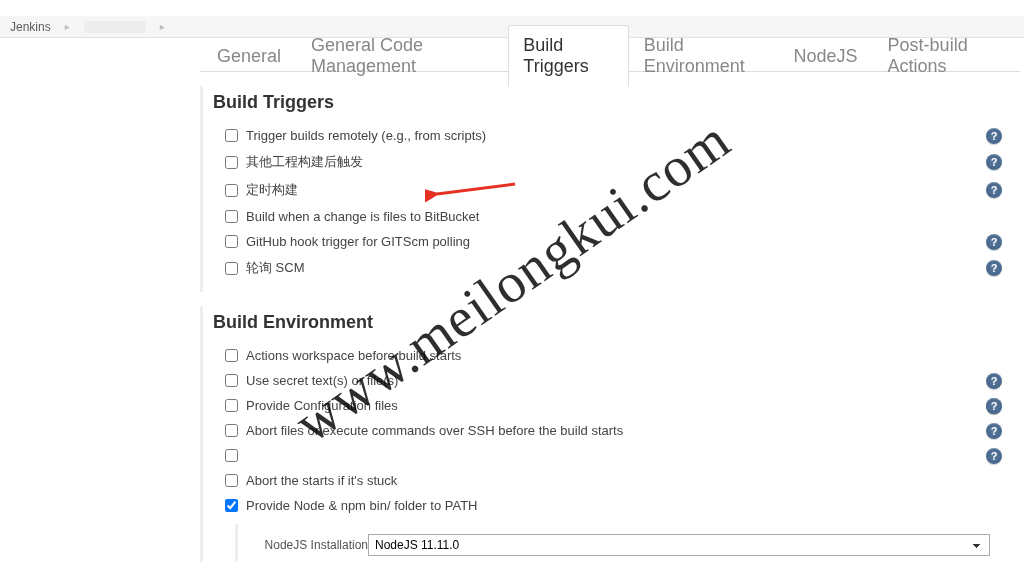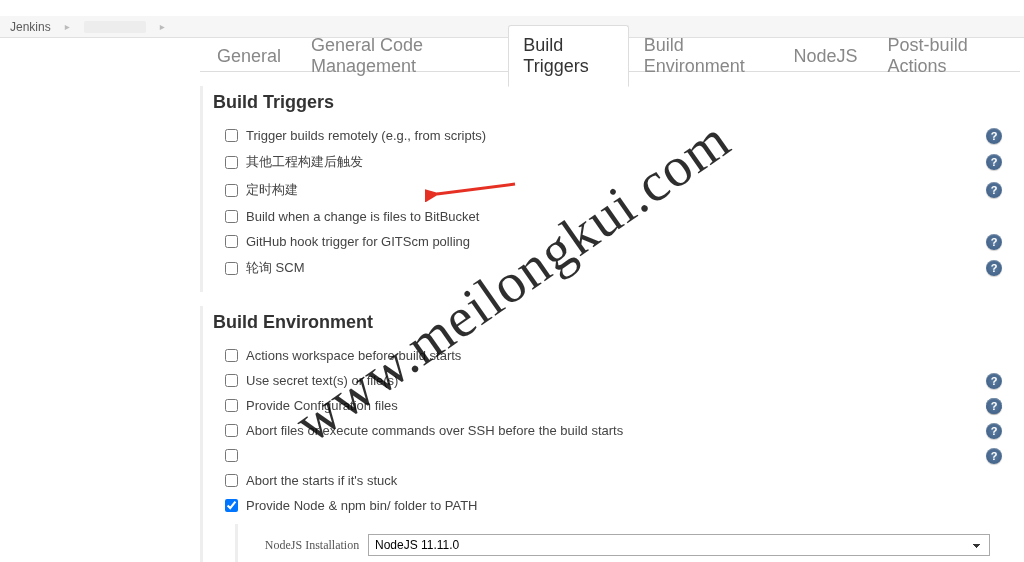--- a/index.html
+++ b/index.html
@@ -126,23 +126,22 @@
     }
     .field-row {
       display: flex;
       align-items: center;
       padding: 2px 12px;
     }
     .field-label {
       width: 118px;
       font-size: 12px;
       color: #555;
-      text-align: center;
+      text-align: right;
       padding-left: 6px;
-      font-family: Liberation Serif, serif;
     }
     .field-select {
       flex: 1;
       height: 22px;
       border: 1px solid #aaa;
       background: #fff;
       font-size: 12px;
       padding: 0 6px;
       -webkit-appearance: none;
       appearance: none;

